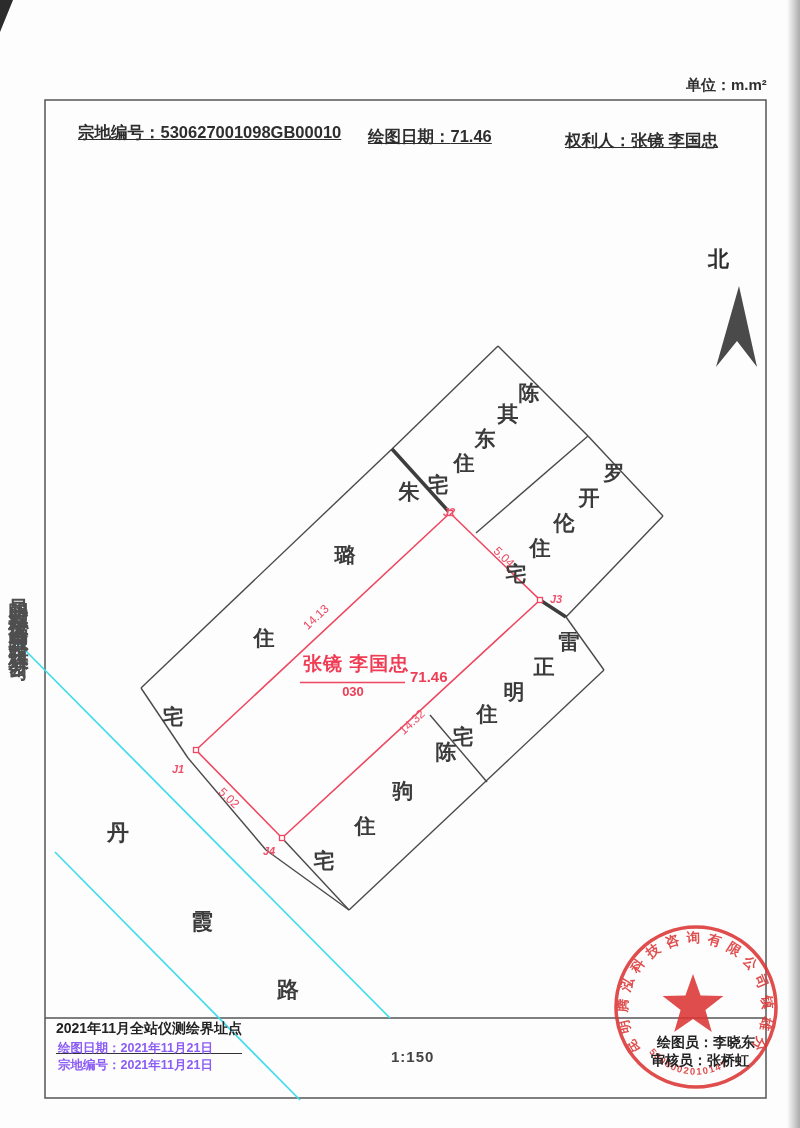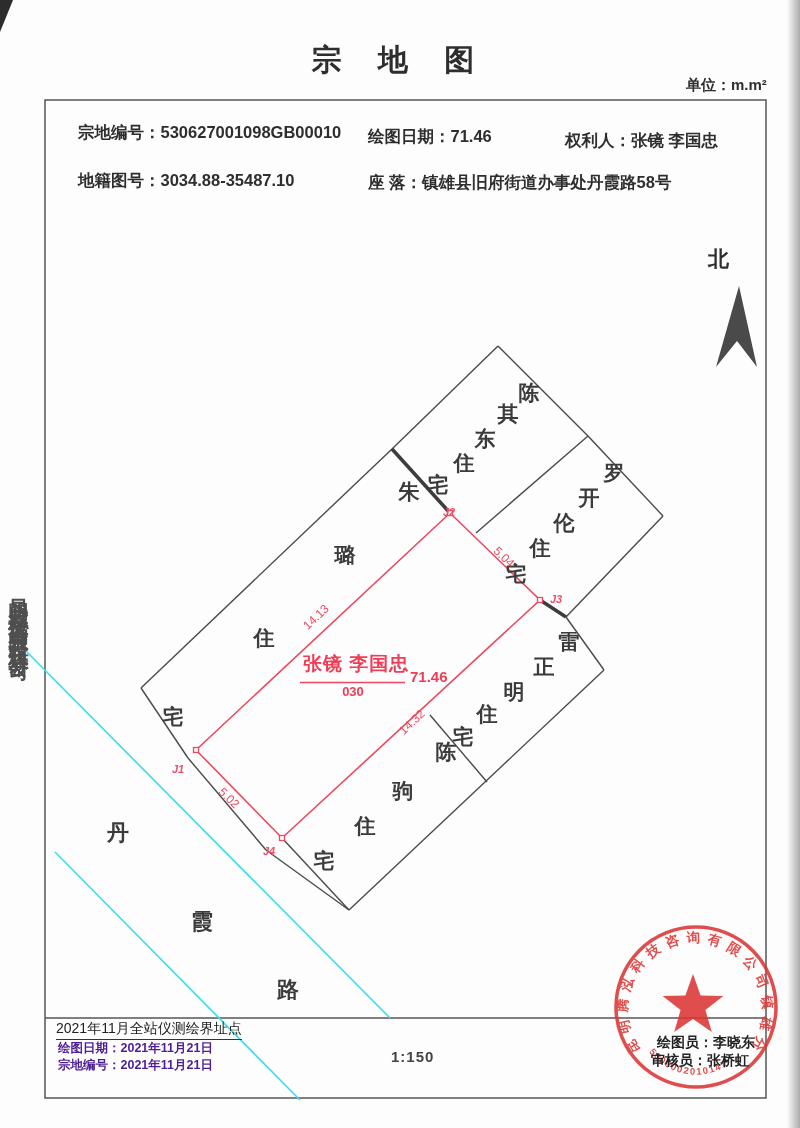--- a/index.html
+++ b/index.html
@@ -1,40 +1,40 @@
 <!DOCTYPE html>
 <html><head>
 <meta charset="utf-8">
 <style>
   html,body{margin:0;padding:0;background:#e8e8e8;}
   .page{position:relative;width:800px;height:1128px;background:#fdfdfd;overflow:hidden;
         font-family:"Liberation Sans",sans-serif;color:#333;}
   .page-title{position:absolute;left:250px;top:40px;width:300px;text-align:center;
               font-size:30px;font-weight:bold;letter-spacing:14px;color:#2e2e2e;}
   .unit{position:absolute;left:686px;top:76px;font-size:15px;font-weight:bold;color:#2e2e2e;}
-  .hfield{position:absolute;font-size:16.5px;font-weight:bold;color:#2e2e2e;white-space:nowrap;}
+  .hfield{position:absolute;font-size:16.5px;font-weight:bold;color:#2e2e2e;white-space:nowrap;text-decoration:underline;}
   .hfield .val{font-weight:bold;}
   .mc{position:absolute;transform:translate(-50%,-50%);font-size:21px;font-style:normal;
       color:#3b3b3b;font-weight:600;white-space:nowrap;}
   .rc{position:absolute;transform:translate(-50%,-50%);font-size:22px;font-style:normal;
       color:#3b3b3b;font-weight:600;}
   .jl{position:absolute;transform:translate(-50%,-50%);font-size:11px;font-weight:bold;
       font-style:italic;color:#f0506a;white-space:nowrap;}
   .el{position:absolute;font-size:12px;color:#ee4860;white-space:nowrap;font-weight:500;}
   .owner-red{position:absolute;left:303px;top:651px;font-size:19px;font-weight:bold;
              color:#ee3d55;letter-spacing:1px;white-space:nowrap;}
   .area-red{position:absolute;left:410px;top:668px;font-size:15px;color:#ee3d55;font-weight:600;}
   .code-red{position:absolute;left:334px;top:684px;width:38px;text-align:center;
             font-size:13px;color:#ee3d55;font-weight:600;}
   .north-label{position:absolute;left:708px;top:245px;font-size:21px;font-weight:600;color:#2e2e2e;}
   .side-note{position:absolute;left:6px;top:582px;height:440px;writing-mode:vertical-rl;
              font-size:20px;letter-spacing:4px;color:#4f4f4f;font-weight:600;}
-  .survey-note{position:absolute;left:56px;top:1020px;font-size:14px;font-weight:400;color:#222;
-               border-bottom:1.5px solid #333;padding-bottom:1px;white-space:nowrap;}
-  .fdate{position:absolute;font-size:12.5px;font-weight:600;color:#4c1d95;white-space:nowrap;}
+  .survey-note{position:absolute;left:56px;top:1020px;font-size:14px;font-weight:700;color:#222;
+               border-bottom:1.5px solid #333;padding-bottom:15px;white-space:nowrap;}
+  .fdate{position:absolute;font-size:12.5px;font-weight:600;color:#8b5cf6;white-space:nowrap;}
   .scale{position:absolute;left:391px;top:1048px;font-size:15px;letter-spacing:1px;
          font-weight:600;color:#444;}
   .staff{position:absolute;font-size:14px;font-weight:700;color:#222;white-space:nowrap;}
   .edge-strip{position:absolute;right:0;top:0;width:13px;height:1128px;
               background:linear-gradient(to right,#fdfdfd,#ababab);}
   svg{position:absolute;left:0;top:0;}
   svg text{font-family:"Liberation Sans",sans-serif;}
 </style>
 </head>
 <body>
@@ -98,37 +98,30 @@
       <polygon fill="#dc3535" points="693,974 700.6,995.5 723.4,996.1 705.4,1010 711.8,1031.9 693,1019 674.2,1031.9 680.6,1010 662.6,996.1 685.4,995.5"></polygon>
       <text font-size="13.5" fill="#dc3535" font-weight="bold">
         <textPath href="#sealTop" textLength="336">昆明腾泓科技咨询有限公司镇雄分公司</textPath>
       </text>
       <text font-size="9.5" fill="#dc3535" font-weight="bold" letter-spacing="1.5">
         <textPath href="#sealBottom">5300002010147</textPath>
       </text>
     </g>
   </svg>
 
-  <div class="page-title">宗 地 图</div>
   <div class="unit">单位：m.m²</div>
 
   <div class="hfield" style="left:78px;top:122px">
     <span>宗地编号：</span><span class="val">530627001098GB00010</span>
   </div>
   <div class="hfield" style="left:368px;top:126px">
     <span>绘图日期：</span><span class="val">71.46</span>
   </div>
   <div class="hfield" style="left:565px;top:130px">
     <span>权利人：</span><span class="val">张镜 李国忠</span>
-  </div>
-  <div class="hfield" style="left:78px;top:170px">
-    <span>地籍图号：</span><span class="val">3034.88-35487.10</span>
-  </div>
-  <div class="hfield" style="left:368px;top:172px">
-    <span>座 落：</span><span class="val">镇雄县旧府街道办事处丹霞路58号</span>
   </div>
 
   <div class="north-label">北</div>
 
   <i class="mc" style="left:529px;top:393px">陈</i>
   <i class="mc" style="left:508px;top:414px">其</i>
   <i class="mc" style="left:485px;top:439px">东</i>
   <i class="mc" style="left:464px;top:463px">住</i>
   <i class="mc" style="left:438px;top:485px">宅</i>
 

